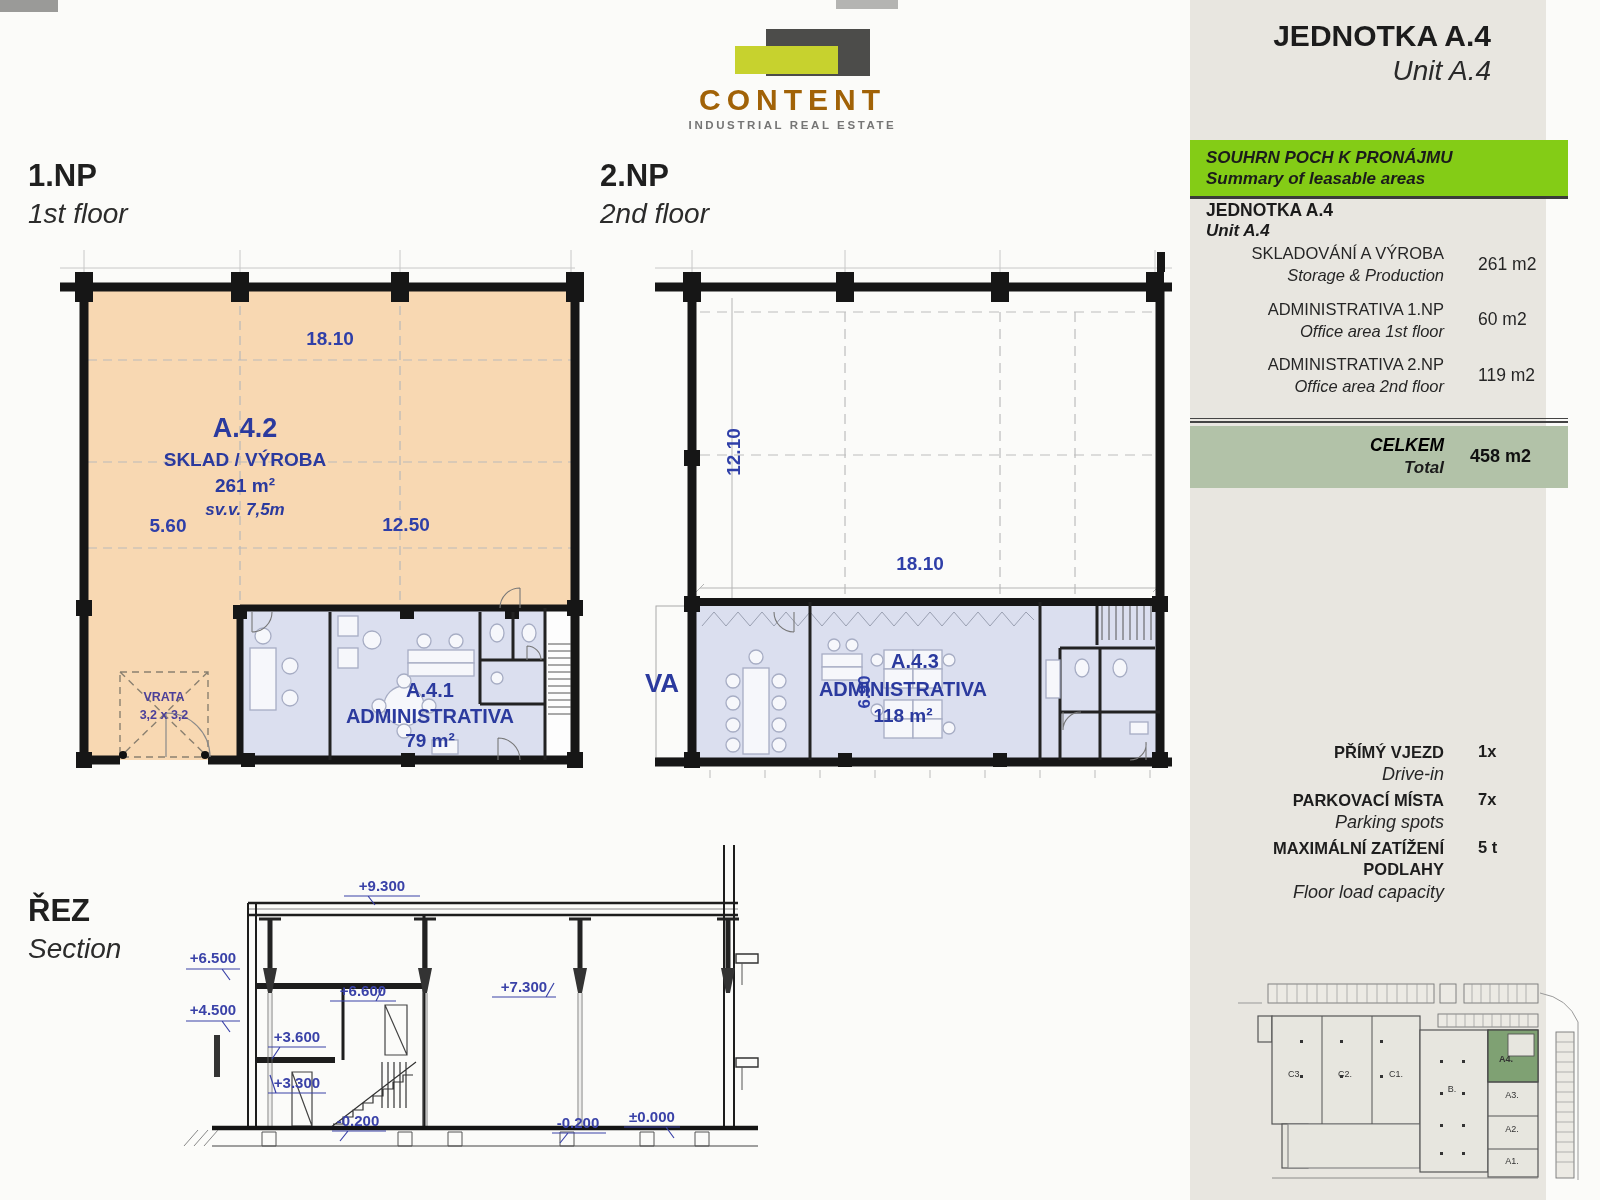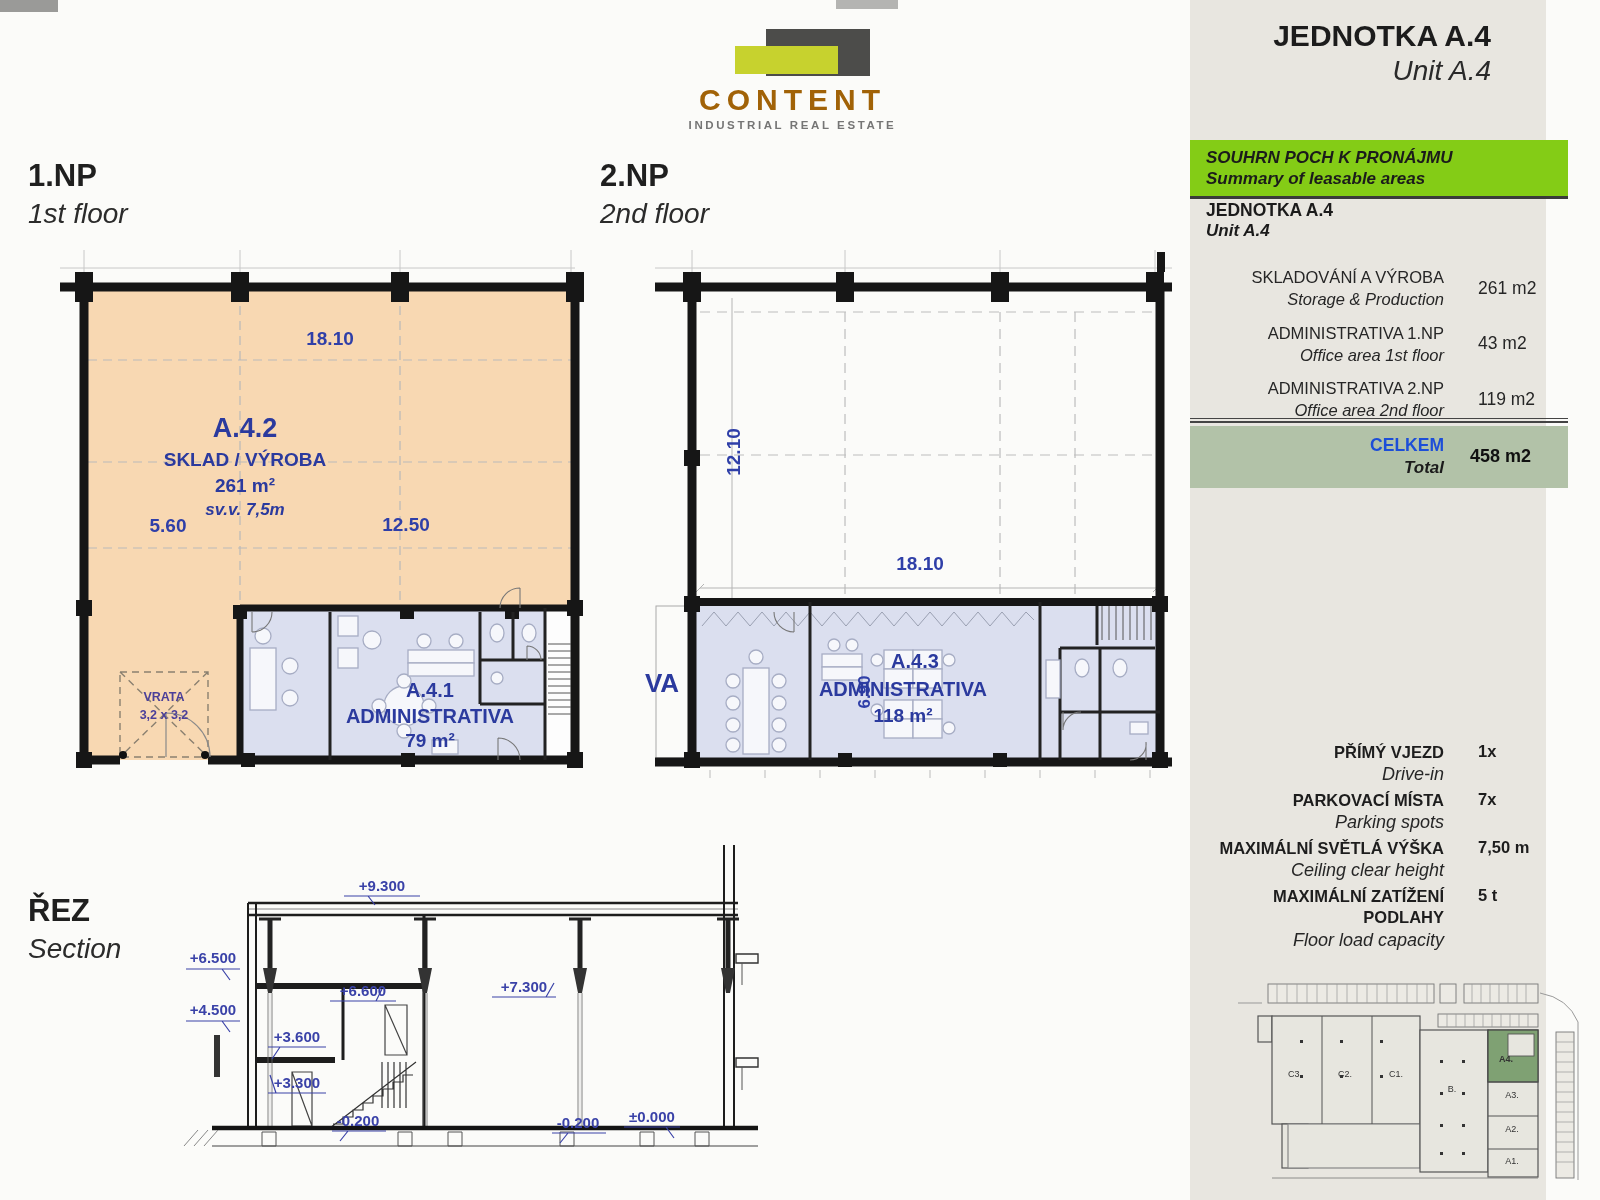--- a/index.html
+++ b/index.html
@@ -21,32 +21,32 @@
   .sidebar{position:absolute;left:1190px;top:0;width:356px;height:1200px;background:#e8e6e0;}
   .sb-head{position:absolute;top:18px;right:55px;text-align:right;}
   .sb-head .t1{font-size:30px;font-weight:700;color:#1c1c1c;line-height:1.2;}
   .sb-head .t2{font-size:28px;font-style:italic;color:#2a2a2a;line-height:1.2;}
   .sb-band{position:absolute;top:140px;left:0;width:362px;background:#84cc16;
            border-bottom:3px solid #3a3a3a;padding:7px 0 6px 16px;}
   .sb-band .b1{font-size:17px;font-weight:700;font-style:italic;color:#1b1b1b;line-height:1.25;}
   .sb-unitrow{position:absolute;top:200px;left:16px;}
   .sb-unitrow .u1{font-size:17.5px;font-weight:700;color:#1b1b1b;}
   .sb-unitrow .u2{font-size:17px;font-weight:700;font-style:italic;color:#1b1b1b;}
-  .sb-table{position:absolute;top:266px;left:0;width:100%;}
+  .sb-table{position:absolute;top:242px;left:0;width:100%;}
   .row{display:flex;margin-bottom:11px;}
   .row .lab{width:270px;text-align:right;padding-right:16px;box-sizing:border-box;}
   .row .lab .cz{font-size:16.5px;color:#262626;line-height:1.35;}
   .row .lab .en{font-size:16.5px;font-style:italic;color:#262626;line-height:1.35;}
   .row .val{flex:1;padding-left:18px;font-size:17.5px;color:#262626;display:flex;align-items:center;}
   .sb-rule{position:absolute;top:418px;left:0;width:378px;height:2px;
            border-top:1.5px solid #444;border-bottom:2.5px solid #444;}
   .sb-total{position:absolute;top:426px;left:0;width:378px;background:#b2c2a8;
             display:flex;padding:8px 0 9px 0;}
   .sb-total .lab{width:270px;text-align:right;padding-right:16px;box-sizing:border-box;}
-  .sb-total .cz{font-size:17.5px;font-weight:700;color:#1d4ed8;line-height:1.3;}
+  .sb-total .cz{font-size:17.5px;font-weight:700;color:#000000;line-height:1.3;font-style:italic;}
   .sb-total .en{font-size:17px;font-style:italic;font-weight:600;color:#1b1b1b;line-height:1.3;}
   .sb-total .val{flex:1;padding-left:10px;font-size:18px;font-weight:700;display:flex;align-items:center;color:#111;}
   .sb-specs{position:absolute;top:742px;left:0;width:100%;}
   .spec{display:flex;height:48px;}
   .spec .lab{width:270px;text-align:right;padding-right:16px;box-sizing:border-box;}
   .spec .lab .cz{font-size:16.5px;font-weight:700;color:#1d1d1d;line-height:1.3;}
   .spec .lab .en{font-size:18px;font-style:italic;color:#262626;line-height:1.3;}
   .spec .val{flex:1;padding-left:18px;font-size:16.5px;font-weight:700;color:#1d1d1d;}
   
   svg text{font-family:"Liberation Sans",sans-serif;}
@@ -274,21 +274,21 @@
           <div class="cz">SKLADOVÁNÍ A VÝROBA</div>
           <div class="en">Storage  &amp; Production</div>
         </div>
         <div class="val">261 m2</div>
       </div>
       <div class="row">
         <div class="lab">
           <div class="cz">ADMINISTRATIVA 1.NP</div>
           <div class="en">Office area 1st floor</div>
         </div>
-        <div class="val">43 m2</div>
+        <div class="val">60 m2</div>
       </div>
       <div class="row">
         <div class="lab">
           <div class="cz">ADMINISTRATIVA 2.NP</div>
           <div class="en">Office area 2nd floor</div>
         </div>
         <div class="val">119 m2</div>
       </div>
     </div>
 
@@ -308,27 +308,20 @@
           <div class="en">Drive-in</div>
         </div>
         <div class="val">1x</div>
       </div>
       <div class="spec">
         <div class="lab">
           <div class="cz">PARKOVACÍ MÍSTA</div>
           <div class="en">Parking spots</div>
         </div>
         <div class="val">7x</div>
-      </div>
-      <div class="spec">
-        <div class="lab">
-          <div class="cz">MAXIMÁLNÍ SVĚTLÁ VÝŠKA</div>
-          <div class="en">Ceiling clear height</div>
-        </div>
-        <div class="val">7,50 m</div>
       </div>
       <div class="spec">
         <div class="lab">
           <div class="cz">MAXIMÁLNÍ ZATÍŽENÍ PODLAHY</div>
           <div class="en">Floor load capacity</div>
         </div>
         <div class="val">5 t</div>
       </div>
     </div>
 

